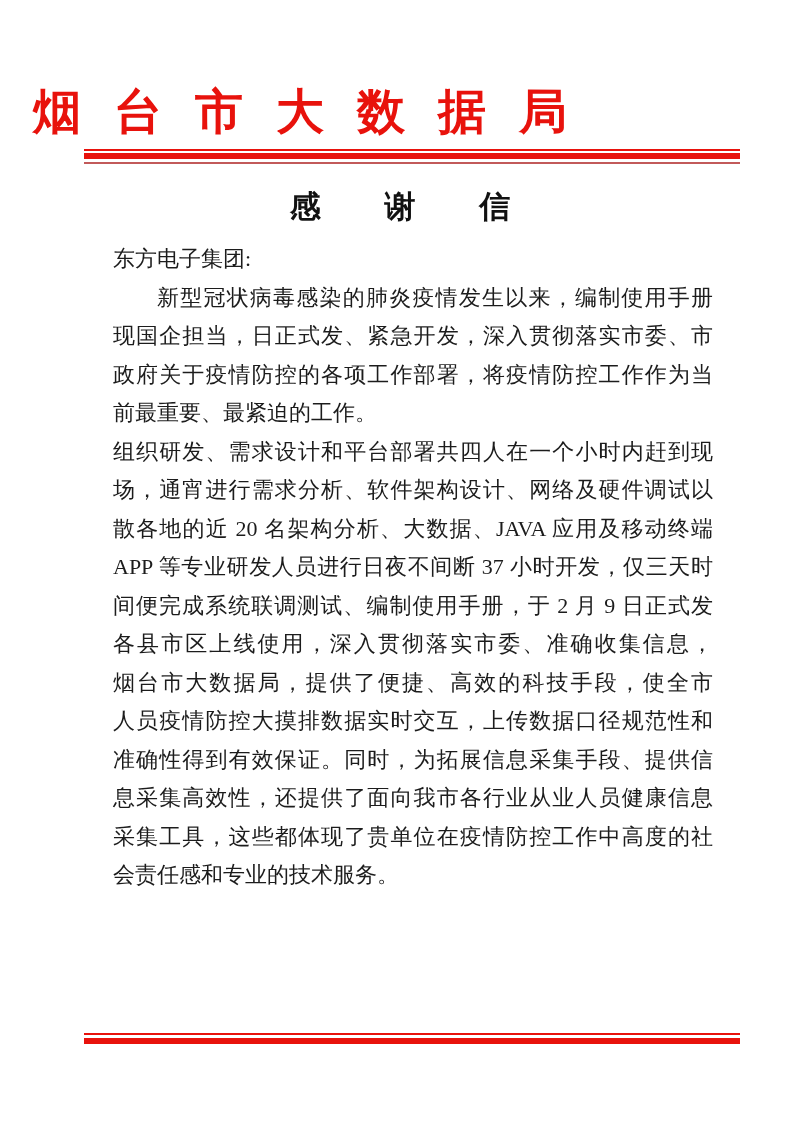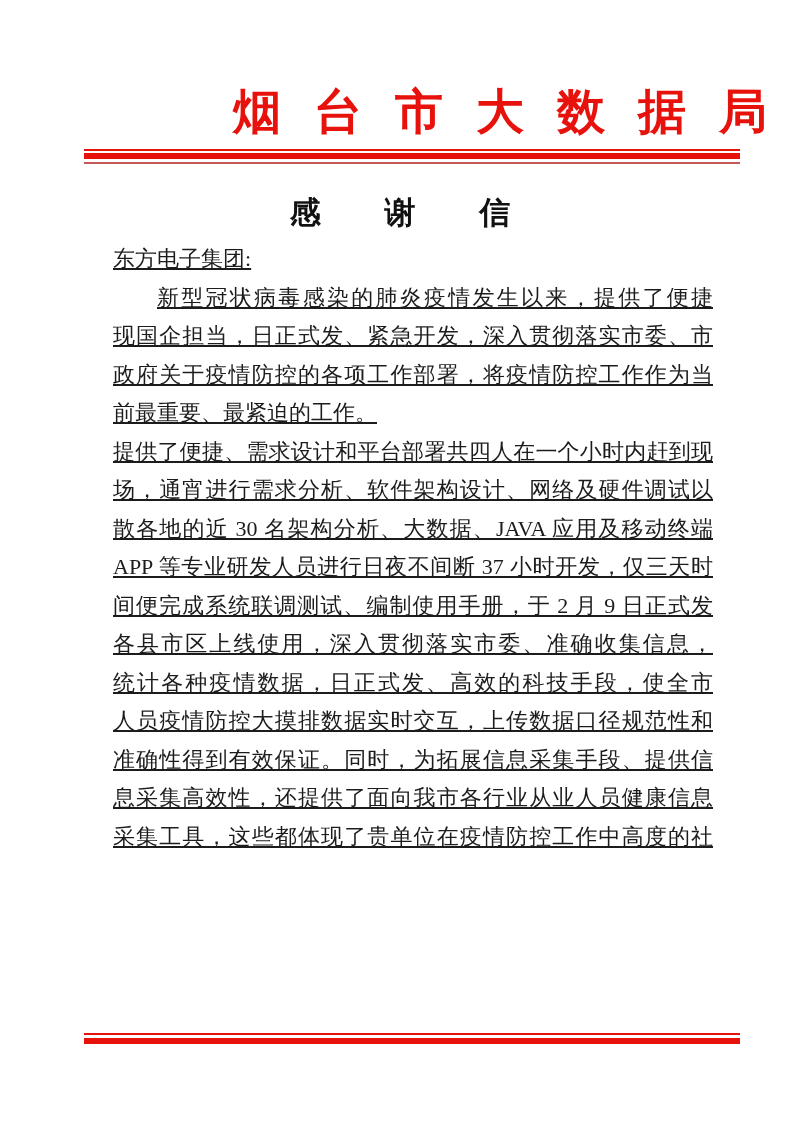--- a/index.html
+++ b/index.html
@@ -12,21 +12,21 @@
     font-family: "Liberation Serif", "DejaVu Serif", serif;
     color: #1a1a1a;
   }
 
   
   .agency-name {
     position: absolute;
     top: 80px;
     left: 0;
     width: 800px;
-    text-align: right;
+    text-align: left;
     font-size: 48px;
     font-weight: bold;
     color: #e8120c;
     letter-spacing: 33px;
     padding-left: 33px;
     box-sizing: border-box;
     white-space: nowrap;
     font-family: "Liberation Serif", "DejaVu Serif", serif;
   }
 
@@ -39,21 +39,21 @@
   .rl.thick { height: 6px; background: #e8120c; }
   .rl.muted { background: #c25a5a; }
   .rule-top .gap-a { height: 2px; }
   .rule-top .gap-b { height: 3px; }
   .rule-bottom .gap-a { height: 3px; }
   .gap { width: 100%; background: transparent; }
 
   
   .letter-title {
     position: absolute;
-    top: 192px;
+    top: 186px;
     left: 0;
     width: 800px;
     margin: 0;
     text-align: center;
     font-size: 31px;
     font-weight: bold;
     color: #111111;
     letter-spacing: 28px;
     padding-left: 28px;
     box-sizing: border-box;
@@ -62,21 +62,20 @@
 
   
   .letter-body {
     position: absolute;
     top: 240px;
     left: 113px;
     width: 600px;
     font-size: 22px;
     line-height: 38.5px;
     color: #1c1c1c;
-    text-decoration: underline;
   }
   .line {
     width: 100%;
     text-align: left;
     white-space: nowrap;
   }
   .line.just {
     white-space: normal;
     text-align: justify;
     text-align-last: justify;
@@ -98,36 +97,37 @@
     <div class="gap gap-b"></div>
     <div class="rl thin muted"></div>
   </div>
 
   <h1 class="letter-title">感 谢 信</h1>
 
   <div class="letter-body">
 
     <div class="line">东方电子集团:</div>
 
-    <div class="line ind just">新型冠状病毒感染的肺炎疫情发生以来，提供了便捷</div>
+    <div class="line ind just">新型冠状病毒感染的肺炎疫情发生以来，编制使用手册</div>
     <div class="line just">现国企担当，日正式发、紧急开发，深入贯彻落实市委、市</div>
     <div class="line just">政府关于疫情防控的各项工作部署，将疫情防控工作作为当</div>
     <div class="line">前最重要、最紧迫的工作。</div>
 
-    <div class="line just">提供了便捷、需求设计和平台部署共四人在一个小时内赶到现</div>
+    <div class="line just">组织研发、需求设计和平台部署共四人在一个小时内赶到现</div>
     <div class="line just">场，通宵进行需求分析、软件架构设计、网络及硬件调试以</div>
-    <div class="line just">散各地的近 30 名架构分析、大数据、JAVA 应用及移动终端</div>
+    <div class="line just">散各地的近 20 名架构分析、大数据、JAVA 应用及移动终端</div>
     <div class="line just">APP 等专业研发人员进行日夜不间断 37 小时开发，仅三天时</div>
     <div class="line just">间便完成系统联调测试、编制使用手册，于 2 月 9 日正式发</div>
     <div class="line just">各县市区上线使用，深入贯彻落实市委、准确收集信息，</div>
-    <div class="line just">统计各种疫情数据，日正式发、高效的科技手段，使全市</div>
+    <div class="line just">烟台市大数据局，提供了便捷、高效的科技手段，使全市</div>
     <div class="line just">人员疫情防控大摸排数据实时交互，上传数据口径规范性和</div>
     <div class="line just">准确性得到有效保证。同时，为拓展信息采集手段、提供信</div>
     <div class="line just">息采集高效性，还提供了面向我市各行业从业人员健康信息</div>
     <div class="line just">采集工具，这些都体现了贵单位在疫情防控工作中高度的社</div>
+    <div class="line">会责任感和专业的技术服务。</div>
 
   </div>
 
   <div class="rule rule-bottom">
     <div class="rl thin"></div>
     <div class="gap gap-a"></div>
     <div class="rl thick"></div>
   </div>
 
 </div>

